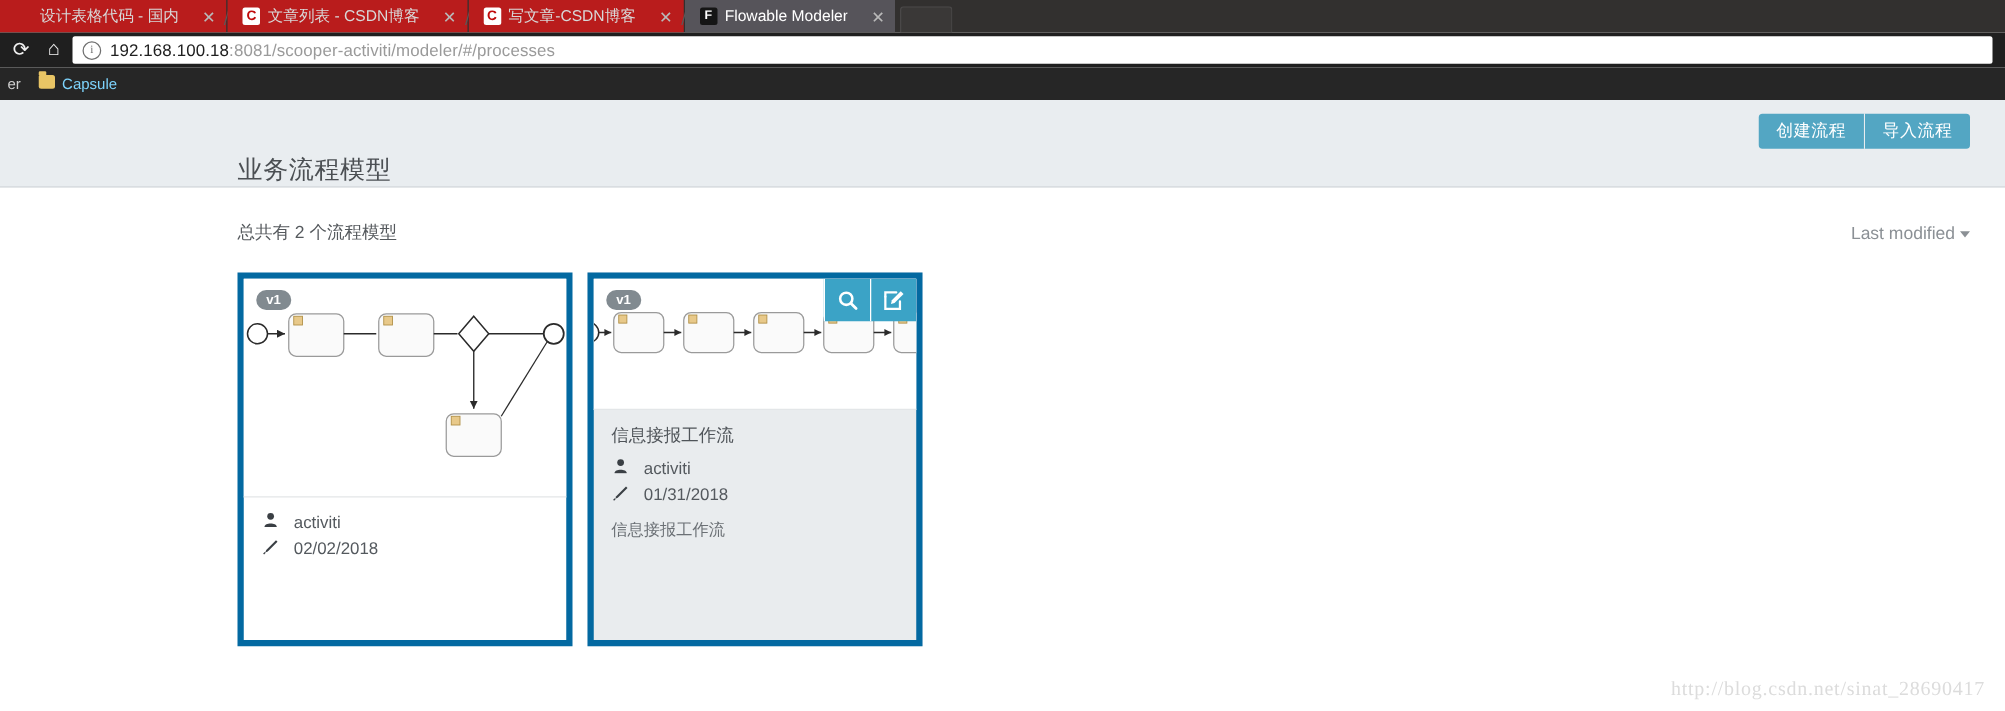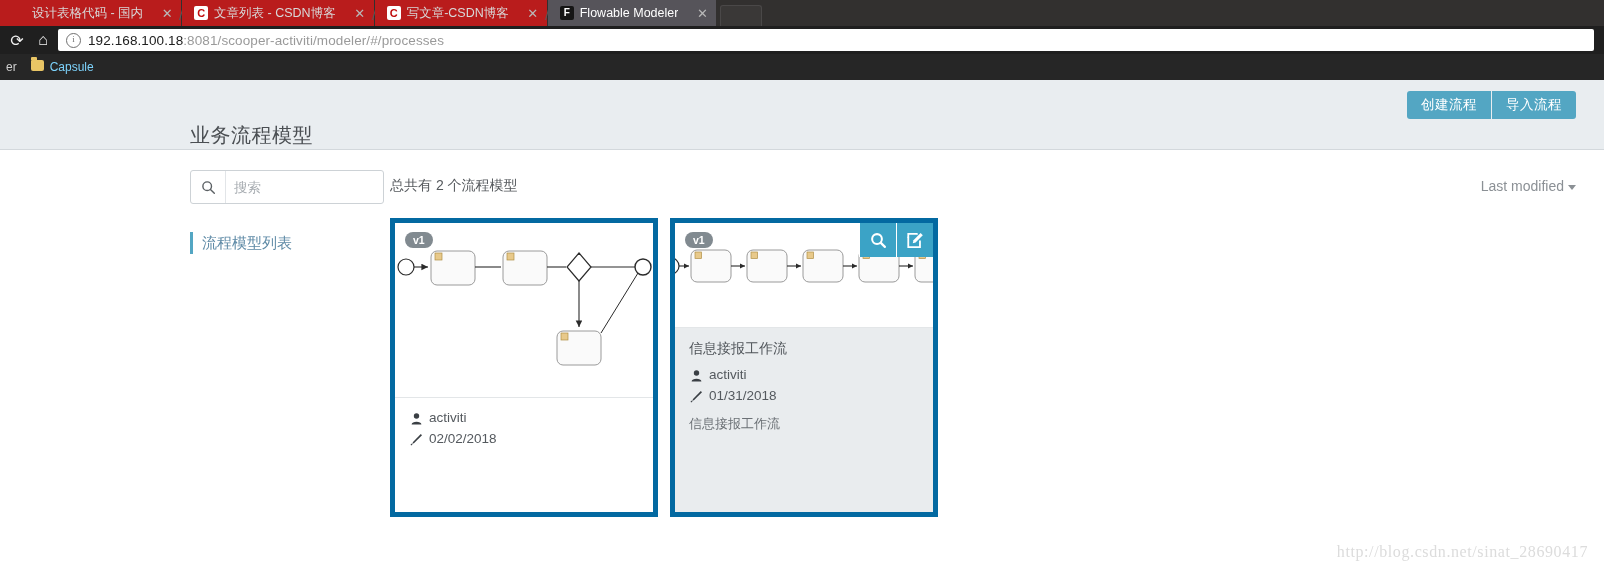--- a/index.html
+++ b/index.html
@@ -144,21 +144,21 @@
     line-height:12px;z-index:4;
   }
   .card-actions{position:absolute;top:0;right:0;display:flex;z-index:5;}
   .act-btn{
     width:36px;height:34px;background:#3ba3c6;color:#ffffff;
     display:flex;align-items:center;justify-content:center;cursor:pointer;
     border-left:1px solid #ffffff;
   }
   .card-info{padding:12px 14px 18px 14px;}
   .card-name{font-size:14px;color:#4f5459;margin-bottom:9px;}
-  .meta-row{display:flex;align-items:flex-end;gap:6px;margin-bottom:6px;}
+  .meta-row{display:flex;align-items:flex-start;gap:12px;margin-bottom:6px;}
   .meta-ico{width:14px;flex:0 0 14px;display:flex;align-items:center;justify-content:center;color:#3a3f44;}
   .meta-val{font-size:13.5px;color:#54595e;}
   .card-desc{font-size:13px;color:#6b7075;margin-top:12px;}
   .card-pad{height:42px;}
 
   .watermark{
     position:absolute;right:16px;bottom:8px;
     font-family:"Liberation Serif","DejaVu Serif",serif;
     font-size:16px;color:#dcdcdc;letter-spacing:.6px;white-space:nowrap;
   }
@@ -220,36 +220,20 @@
     <div class="app-title">业务流程模型</div>
     <div class="header-actions">
       <button class="btn-primary first">创建流程</button>
       <button class="btn-primary last">导入流程</button>
     </div>
   </div>
 
   <div class="app-body">
     <div class="left-rail"></div>
 
-    <div class="side-panel">
-      <div class="search-box">
-        <div class="search-ico-wrap">
-          <svg width="15" height="15" viewBox="0 0 16 16">
-            <circle cx="6.6" cy="6.6" r="4.6" fill="none" stroke="#5b6064" stroke-width="1.5"></circle>
-            <line x1="10.1" y1="10.1" x2="14.2" y2="14.2" stroke="#5b6064" stroke-width="1.5" stroke-linecap="round"></line>
-          </svg>
-        </div>
-        <input class="search-input" type="text" placeholder="搜索" style="">
-      </div>
-      <div class="side-nav">
-        <div class="side-nav-item">
-          <span>流程模型列表</span>
-        </div>
-      </div>
-    </div>
 
     <div class="content">
       <div class="content-top">
         <div class="total-text">总共有 2 个流程模型</div>
         <div class="sort-dd">
           <span>Last modified</span><span class="caret"></span>
         </div>
       </div>
 
       <div class="cards">

